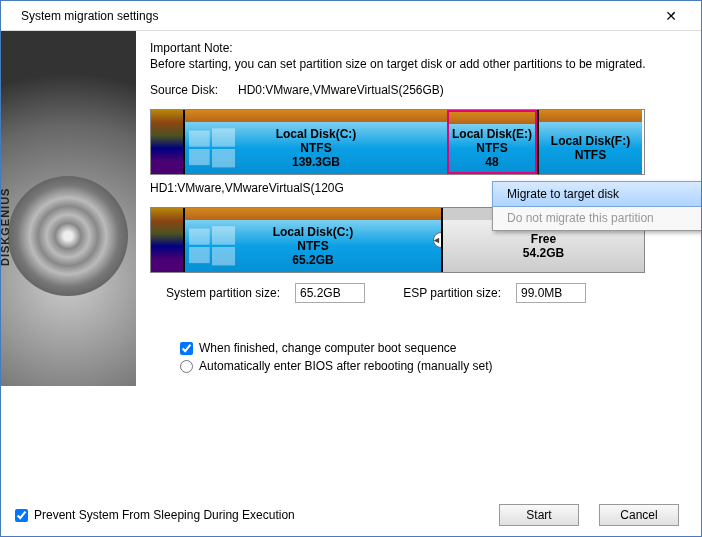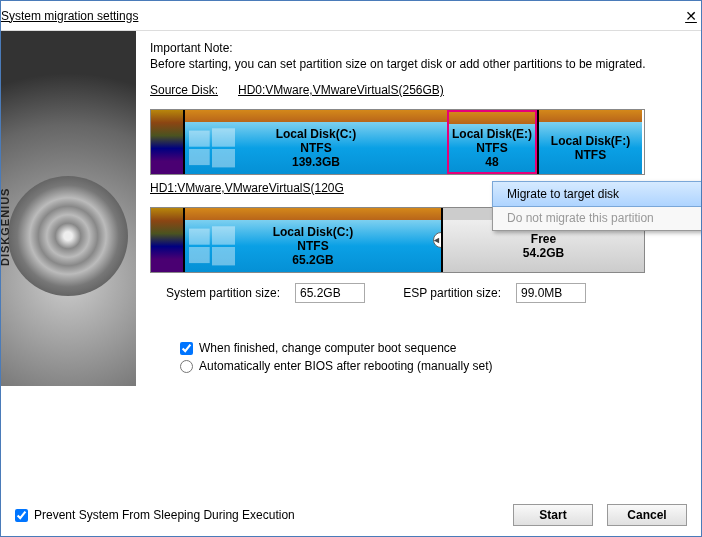--- a/index.html
+++ b/index.html
@@ -1,50 +1,50 @@
 <!DOCTYPE html>
 <html><head>
 <meta charset="utf-8">
 <style>
 * { box-sizing: border-box; margin: 0; padding: 0; font-family: Tahoma, Arial, sans-serif; font-size: 12px; }
 body { width: 702px; height: 537px; background: #fff; border: 1px solid #4a7bb9; position: relative; }
-.titlebar { height: 30px; background: #fff; border-bottom: 1px solid #ddd; display: flex; align-items: center; padding: 0 0; text-decoration: underline; }
+.titlebar { height: 30px; background: #fff; border-bottom: 1px solid #ddd; display: flex; align-items: center; padding: 0 20px; }
 .titlebar-title { flex: 1; }
 .close-btn { width: 20px; height: 20px; display: flex; align-items: center; justify-content: center; cursor: pointer; font-size: 14px; }
 .content { display: flex; height: calc(100% - 30px); }
 .sidebar { width: 135px; background: linear-gradient(135deg,#aaa,#777); position: relative; height: 355px; }
 .disk-img { width: 135px; height: 355px; background: radial-gradient(circle at 50% 70%, #ccc 0%, #999 30%, #666 60%, #333 80%); position:relative; overflow:hidden; }
 .disk-circle { position:absolute; width:120px; height:120px; border-radius:50%; background:radial-gradient(circle,#eee 5%, #888 15%, #bbb 25%, #888 35%, #bbb 45%, #777 60%, #555 80%); left:7px; bottom:90px; }
 .brand { position:absolute; bottom:120px; left:10px; color:#222; font-weight:bold; font-size:11px; transform:rotate(-90deg); transform-origin:left bottom; letter-spacing:1px; }
 .main { flex: 1; padding: 10px 14px; position: relative; }
 .note-title { font-weight: normal; margin-bottom: 2px; }
 .note-body { margin-bottom: 12px; }
-.row { display: flex; align-items: flex-start; gap: 8px; margin-bottom: 6px; text-decoration: underline; }
+.row { display: flex; align-items: flex-start; gap: 8px; margin-bottom: 6px; }
 .label { min-width: 80px; }
 .disk-bar { display: flex; height: 66px; border: 1px solid #888; margin-bottom: 6px; width: 495px; margin-top: 12px; }
 .stripe { width: 8px; height: 100%; background: linear-gradient(to bottom,#b8860b,#8b4513 20%,#4b5320 40%,#000080 60%,#4a0072 80%); }
 .partition { flex: 0 0 auto; border-left: 2px solid #000; display: flex; flex-direction: column; text-align: center; position: relative; overflow:hidden; }
 .partition-top { height: 12px; background: linear-gradient(to bottom,#d4881a,#b8651a); }
 .partition-body { flex: 1; background: linear-gradient(to bottom,#7dd0f0,#0aa0e5 50%,#0590d5); display: flex; flex-direction: column; justify-content: center; align-items: center; color: #000; font-weight: bold; font-size: 11px; }
 .partition.free .partition-top { background: #ccc; }
 .partition.free .partition-body { background: linear-gradient(to bottom,#eee,#ccc); font-weight: bold; }
 .partition.selected { border: 2px solid #e6007a; }
 .win-icon { position:absolute; left:4px; top:16px; width:46px; height:46px; opacity:0.4; }
 .win-icon rect { fill:#fff; }
 .btn { background: linear-gradient(to bottom,#f9f9f9,#e0e0e0); border: 1px solid #999; padding: 3px 12px; cursor: pointer; }
 input[type=text] { border: 1px solid #aaa; padding: 2px 4px; width: 70px; }
 .form-grid { display:flex; gap:26px; margin-top:10px; }
 .form-col { display:flex; flex-direction:column; gap:8px; }
 .form-item { display:flex; align-items:center; gap:15px; }
 .form-item label { width:130px; text-align:right; }
 .options { margin: 38px 0 0 30px; }
 .options label { display:flex; align-items:center; gap:6px; margin-bottom:4px; }
-.bottom { position:absolute; bottom:10px; left:14px; right:14px; display:flex; align-items:center; }
+.bottom { position:absolute; bottom:10px; left:14px; right:22px; display:flex; align-items:center; }
 .bottom .spacer { flex:1; }
-.bottom .btn { min-width:80px; text-align:center; margin-left:14px;font-weight:bold; }
+.bottom .btn { min-width:80px; text-align:center; margin-left:20px; }
 .ctx-menu { position:absolute; top:150px; right:-4px; width:213px; background:#f8f8f8; border:1px solid #999; box-shadow:2px 2px 4px rgba(0,0,0,0.3); z-index:10; }
 .ctx-item { padding:5px 14px; cursor:pointer; }
 .ctx-item.hl { background: linear-gradient(to bottom,#d6eaff,#aed4ff); border:1px solid #7aa7d8; margin:-1px; }
 .ctx-item.disabled { color:#999; }
 .handle { position:absolute; right:-8px; top:50%; width:16px; height:16px; margin-top:-8px; border-radius:50%; background:#fff; border:1px solid #666; z-index:5; display:flex; align-items:center; justify-content:center; font-size:9px; color:#444; }
 </style>
 </head>
 <body>
 
 <div class="titlebar">

